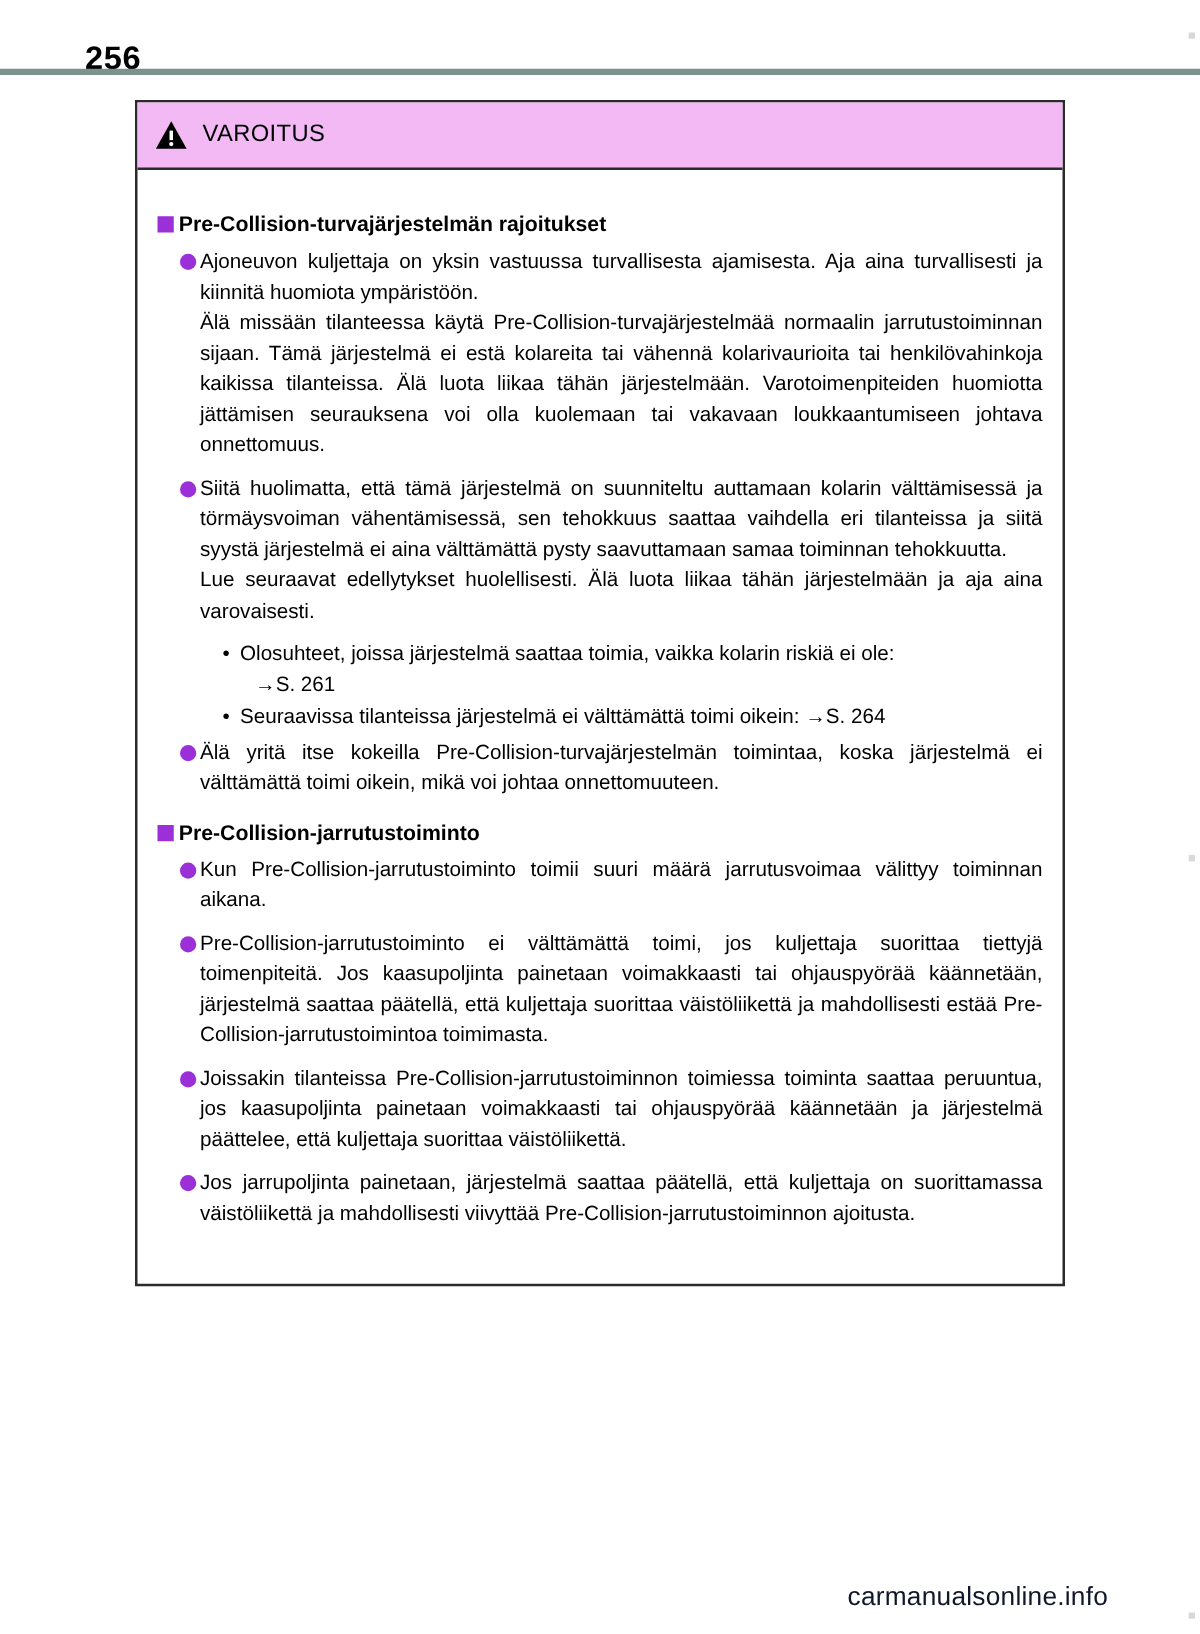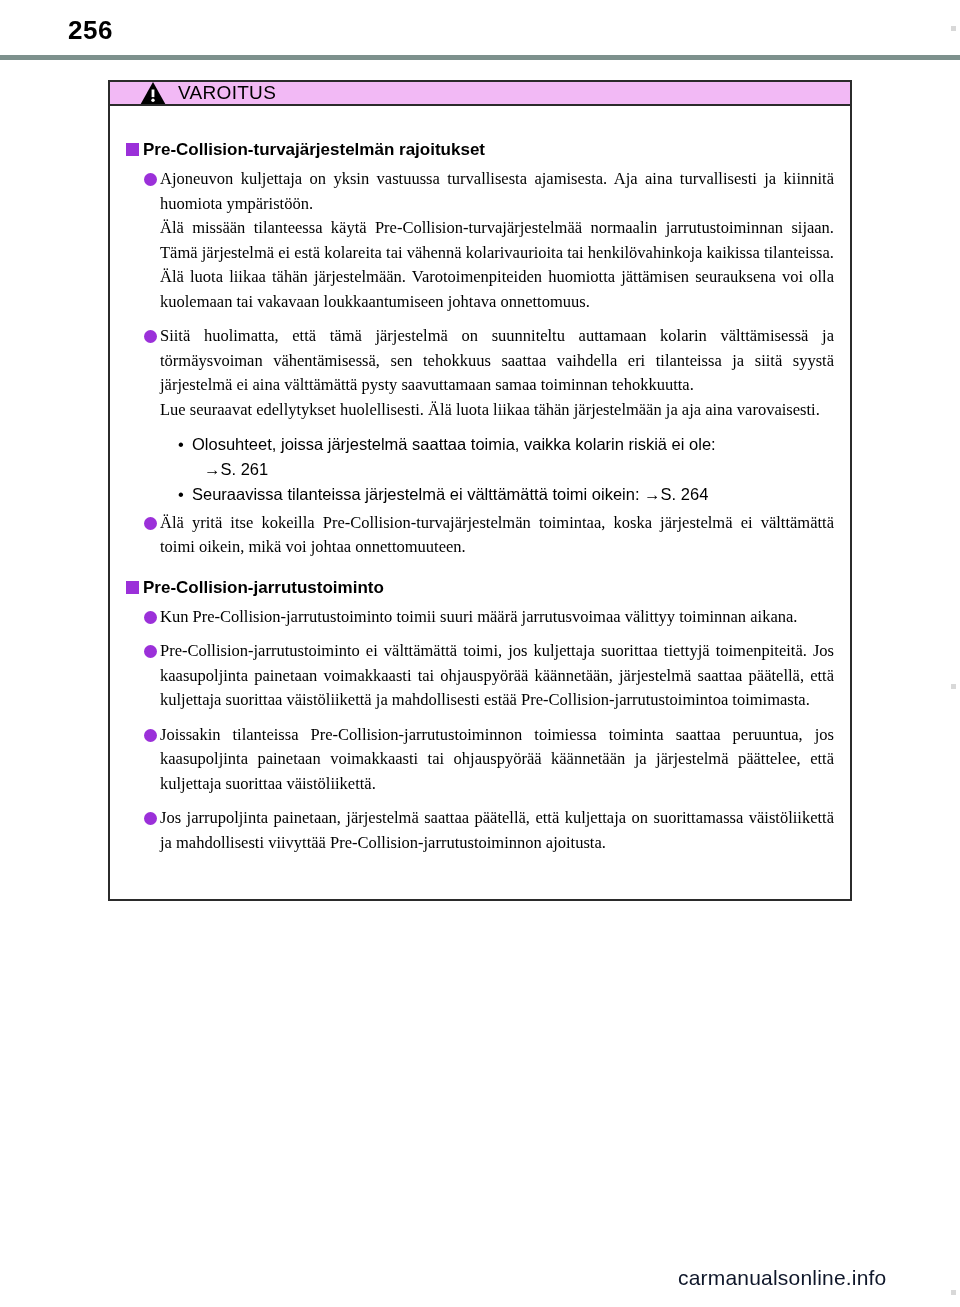--- a/index.html
+++ b/index.html
@@ -20,21 +20,21 @@
   .page-header {
     position: absolute;
     left: 0;
     top: 14px;
     width: 960px;
     height: 36px;
   }
   .page-number {
     position: absolute;
     left: 68px;
-    top: 0px;
+    top: 16px;
     font-size: 26px;
     font-weight: bold;
     letter-spacing: 0.5px;
     line-height: 32px;
     text-align: center;
   }
   .section-title {
     position: absolute;
     left: 172px;
     top: 5px;
@@ -58,24 +58,24 @@
     left: 108px;
     top: 80px;
     width: 744px;
     border: 2px solid #2b2b2b;
     box-sizing: border-box;
     background: #ffffff;
   }
   .warning-banner {
     background: #f2b9f5;
     border-bottom: 2px solid #2b2b2b;
-    height: 24px;
+    height: 54px;
     display: flex;
     align-items: center;
-    padding-left: 30px;
+    padding-left: 14px;
     box-sizing: border-box;
   }
   .warn-triangle {
     width: 26px;
     height: 24px;
     display: block;
     flex: 0 0 auto;
   }
   .warning-banner-label {
     font-size: 19px;
@@ -106,21 +106,20 @@
     margin-top: 5px;
     margin-right: 4px;
   }
 
   
   .dot-item {
     display: flex;
     align-items: flex-start;
     margin: 0 0 10px 0;
     padding-left: 18px;
-    font-family: Liberation Serif, serif;
   }
   .dot-bullet {
     width: 13px;
     height: 13px;
     border-radius: 50%;
     background: #9b30d9;
     flex: 0 0 auto;
     margin-top: 6px;
     margin-right: 3px;
   }

